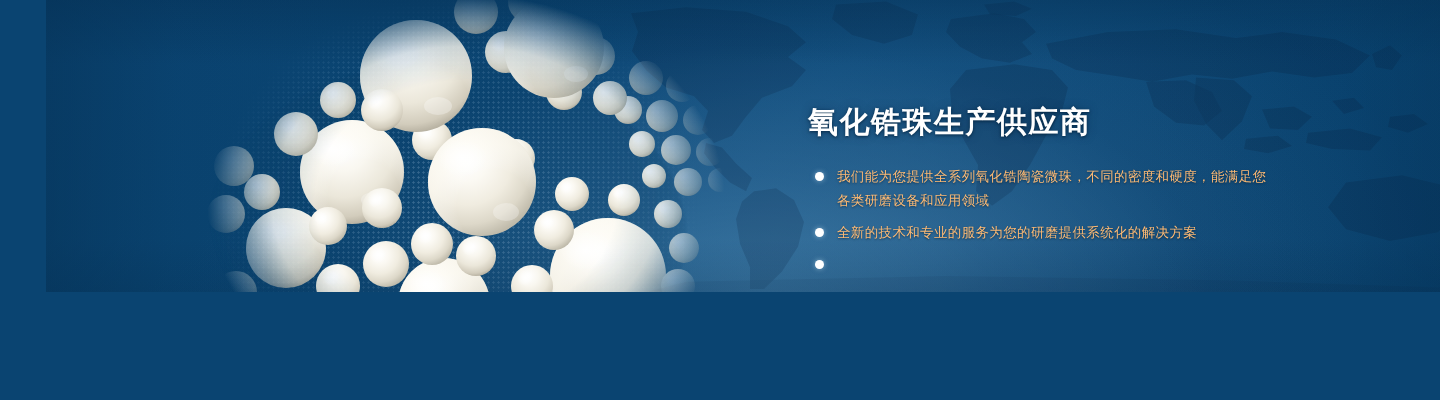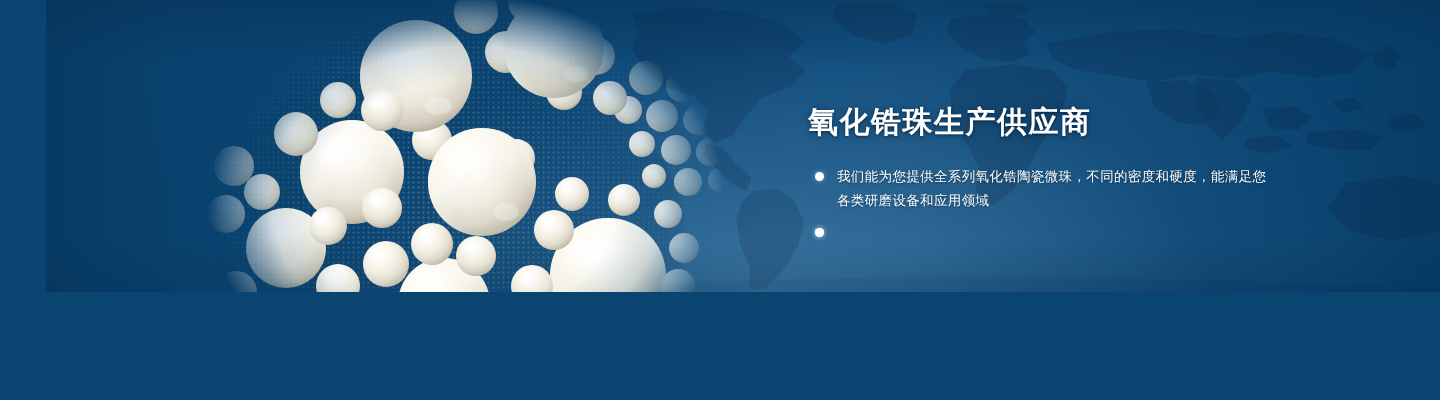--- a/index.html
+++ b/index.html
@@ -90,21 +90,21 @@
   .bullets {
     list-style:none;
     margin-top:26px;
   }
   .bullet {
     position:relative;
     padding-left:29px;
     margin-bottom:9px;
     font-size:13.5px;
     line-height:1.72;
-    color:#ffffff;
+    color:#fdba74;
     letter-spacing:0.35px;
     text-shadow:0 1px 2px rgba(2,28,52,0.6);
   }
   .bullet:last-child { margin-bottom:0; }
   .dot {
     position:absolute;
     left:7px; top:7px;
     width:9px; height:9px;
     border-radius:50%;
     background:#ffffff;
@@ -369,20 +369,21 @@
   <div class="copy">
     <h1 class="headline">氧化锆珠生产供应商</h1>
 
     <ul class="bullets">
       <li class="bullet">
         <span class="dot"></span>
         <span>我们能为您提供全系列氧化锆陶瓷微珠，不同的密度和硬度，能满足您各类研磨设备和应用领域</span>
       </li>
       <li class="bullet">
         <span class="dot"></span>
+        <span>全新的技术和专业的服务为您的研磨提供系统化的解决方案</span>
       </li>
       <li class="bullet">
         <span class="dot"></span>
       </li>
     </ul>
   </div>
 
 </div>
 
 </body></html>

